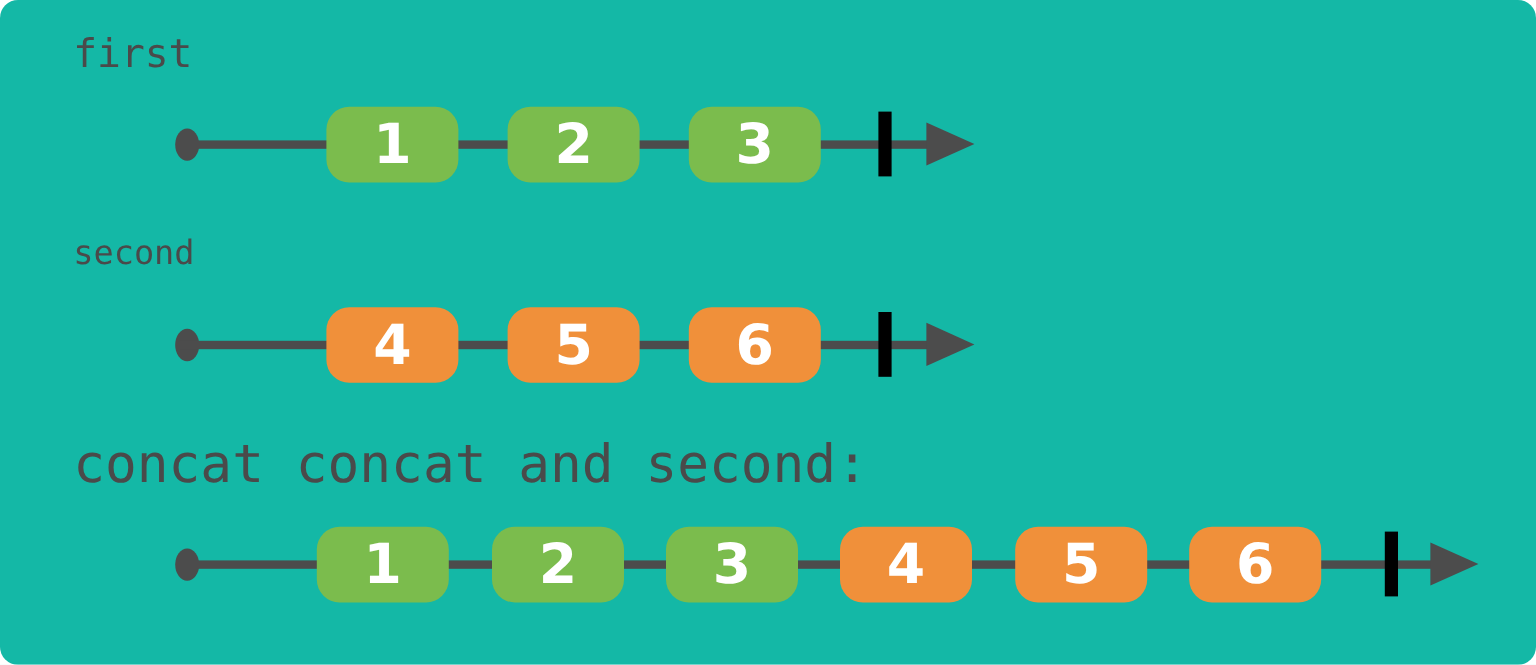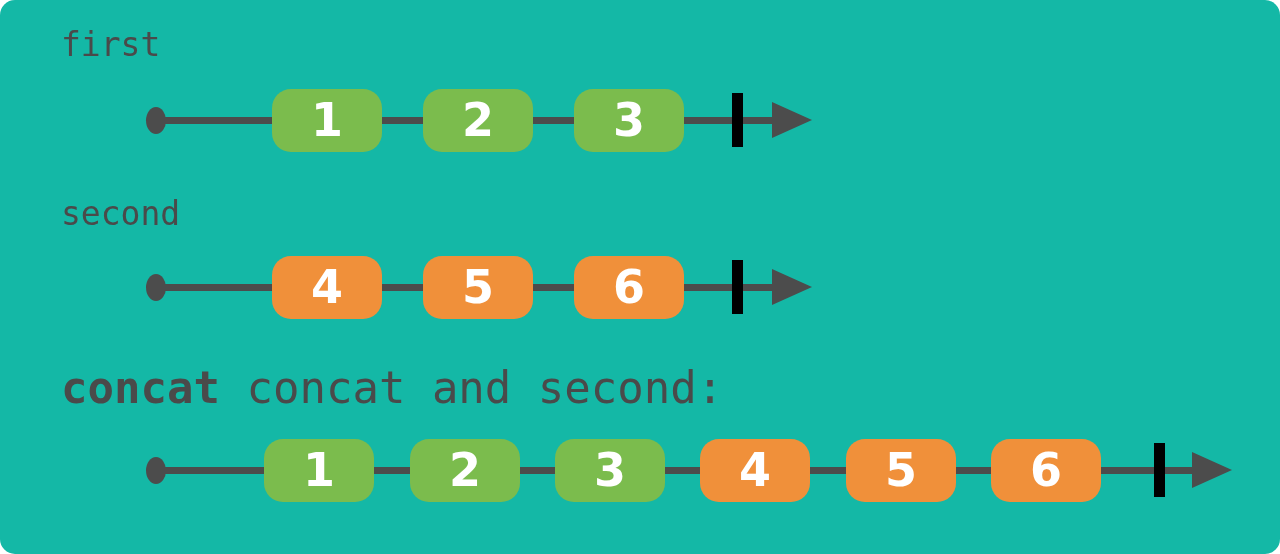--- a/index.html
+++ b/index.html
@@ -21,23 +21,23 @@
 
   .stream-label {
     position: absolute;
     left: 61px;
     font-family: "DejaVu Sans Mono", "Liberation Mono", monospace;
     color: var(--c-label, #4a4a4a);
     white-space: pre;
     line-height: 1.1;
   }
   #stream-first  .stream-label { top: 27px;  font-size: 33px; }
-  #stream-second .stream-label { top: 196px; font-size: 33px; }
+  #stream-second .stream-label { top: 196px; font-size: 28px; }
   #stream-result .stream-label { top: 364px; font-size: 44px; }
-  .stream-label .bold { font-weight: bold; }
+  .stream-label .bold { font-weight: normal; }
 
   .dot {
     position: absolute;
     left: 146px;
     top: calc(var(--ly) - 13px);
     width: 20px;
     height: 27px;
     border-radius: 50%;
     background: var(--c-line, #4c4c4c);
   }

